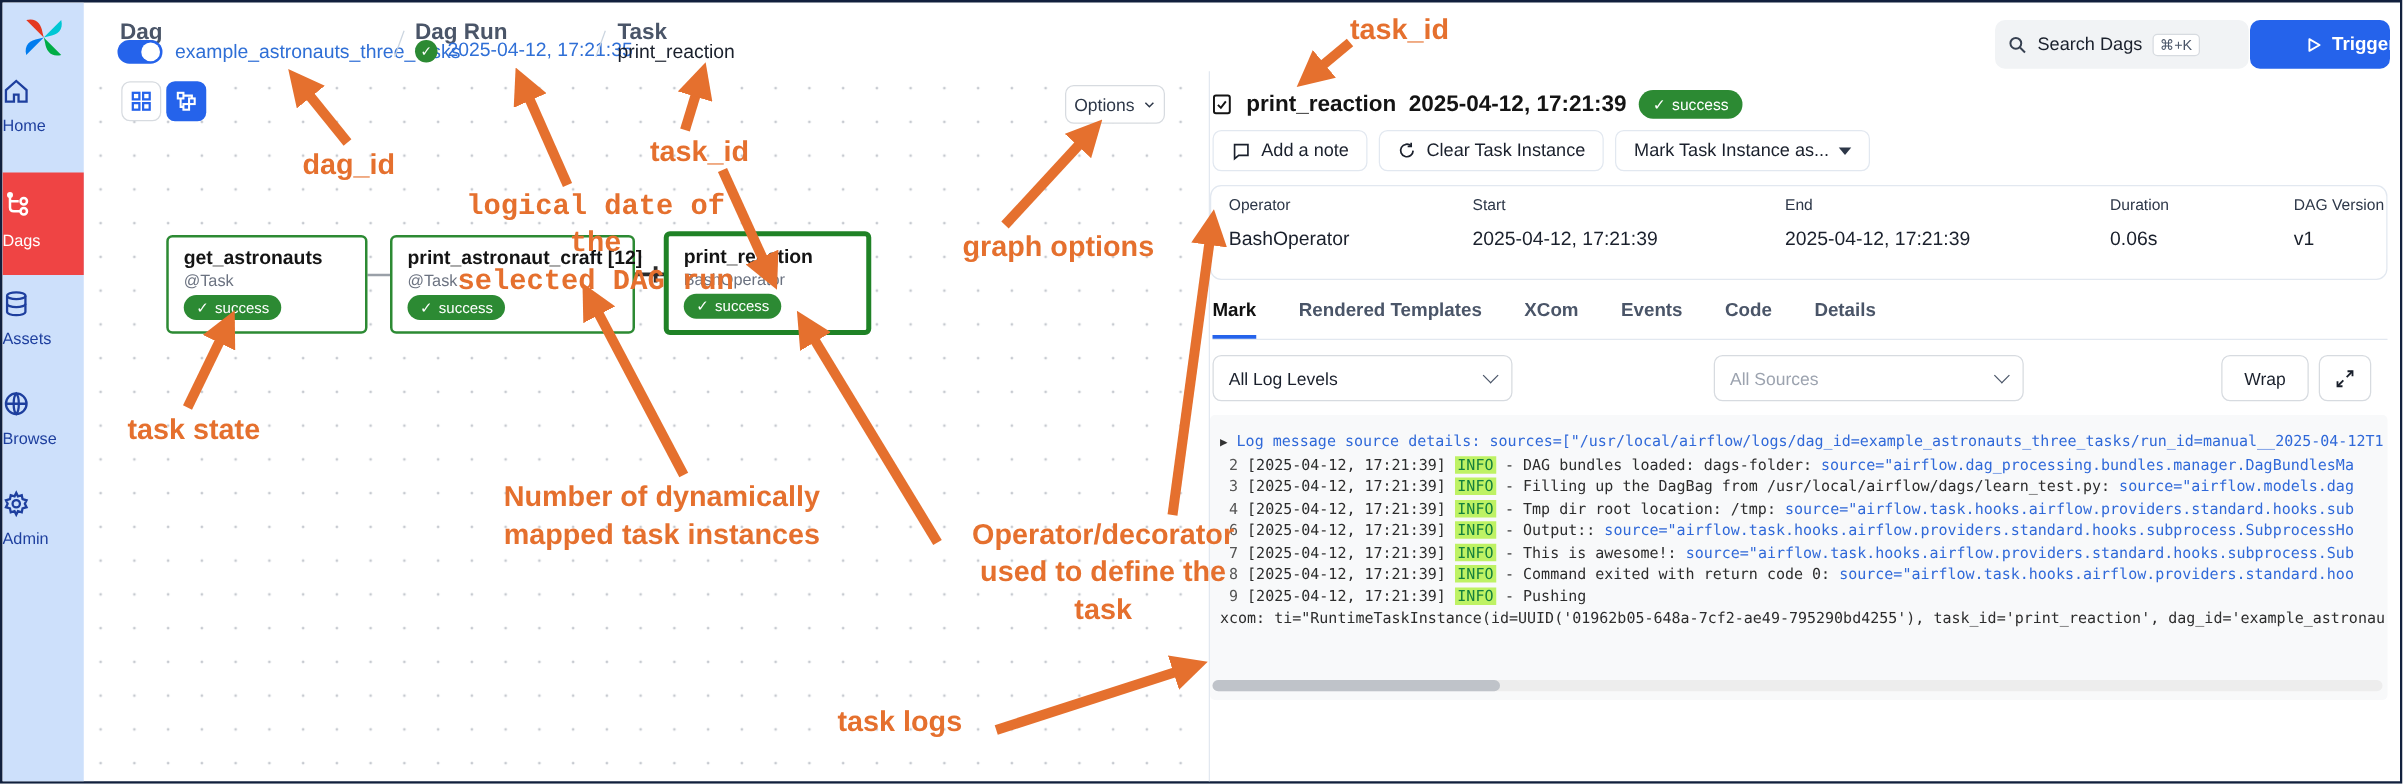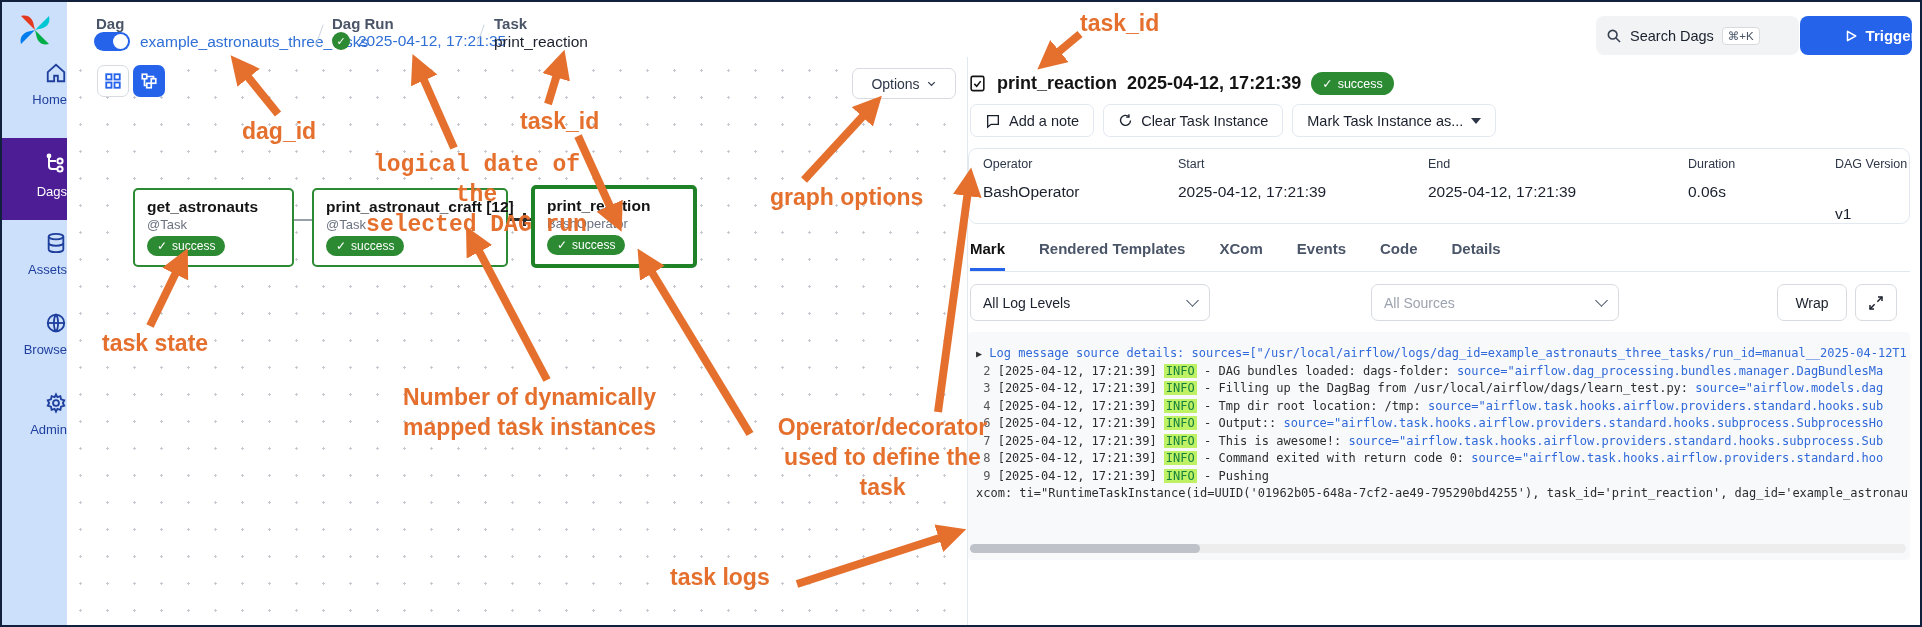--- a/index.html
+++ b/index.html
@@ -3,45 +3,45 @@
 <meta charset="utf-8">
 <style>
   html,body{margin:0;padding:0;background:#fff;}
   *{box-sizing:border-box;}
   body{font-family:"Liberation Sans",sans-serif;}
   #app{position:relative;width:1922px;height:627px;background:#fff;border:2px solid #11203d;overflow:hidden;}
   .abs{position:absolute;}
 
   
   #sidebar{left:0;top:0;width:65px;height:627px;background:#cde0fb;color:#1e3f9e;}
-  .side-item{position:absolute;left:0;width:65px;text-align:right;color:#1e3f9e;cursor:pointer;}
+  .side-item{position:absolute;left:0;width:65px;text-align:left;color:#1e3f9e;cursor:pointer;}
   .side-item .lbl{display:block;font-size:13px;margin-top:4px;}
-  .side-item.active{background:#4c1d95;color:#fff;padding-top:14px;}
+  .side-item.active{background:#ef4444;color:#fff;padding-top:14px;}
   .side-icon{display:inline-block;}
 
   
-  .bc-label{font-size:15px;font-weight:bold;color:#4a5568;}
+  .bc-label{font-size:18px;font-weight:bold;color:#4a5568;}
   .bc-link{font-size:15.5px;color:#2f6fd6;cursor:pointer;}
   .bc-plain{font-size:15.5px;color:#1a202c;}
   .bc-slash{width:1px;height:22px;background:#cbd5e0;transform:rotate(20deg);}
   .toggle{width:36px;height:19px;border-radius:10px;background:#2563eb;position:relative;cursor:pointer;}
   .toggle .knob{position:absolute;right:2px;top:2px;width:15px;height:15px;border-radius:50%;background:#fff;}
   .runcheck{width:18px;height:18px;border-radius:50%;background:#2c8a33;color:#fff;font-size:11px;display:flex;align-items:center;justify-content:center;}
 
   #searchbox{left:1594px;top:14px;width:203px;height:39px;background:#f1f3f5;border-radius:8px;display:flex;align-items:center;padding:0 10px;gap:8px;cursor:text;}
   #searchbox .ph{font-size:14.5px;color:#1a202c;}
   .kbd{font-size:11.5px;color:#4a5568;background:#fff;border:1px solid #d7dbe0;border-radius:4px;padding:1px 5px;}
   #trigger-btn{left:1798px;top:14px;width:112px;height:39px;background:#2563eb;color:#fff;border-radius:8px;display:flex;align-items:center;justify-content:center;gap:8px;font-size:15px;font-weight:bold;cursor:pointer;padding-left:48px;}
 
   
   #graph{left:65px;top:55px;width:900px;height:570px;background-image:radial-gradient(#c6cad0 1.1px,transparent 1.3px);background-size:27px 27px;}
   .view-btn{position:absolute;top:63px;width:32px;height:32px;border-radius:7px;display:flex;align-items:center;justify-content:center;cursor:pointer;}
   .view-btn.plain{background:#fff;border:1px solid #d7dbe0;}
   .view-btn.sel{background:#2563eb;}
-  #options-btn{left:850px;top:66px;width:104px;height:31px;background:#fff;border:1px solid #d7dbe0;border-radius:7px;display:flex;align-items:center;justify-content:center;gap:6px;font-size:14px;color:#2d3748;cursor:pointer;}
+  #options-btn{left:850px;top:66px;width:80px;height:31px;background:#fff;border:1px solid #d7dbe0;border-radius:7px;display:flex;align-items:center;justify-content:center;gap:6px;font-size:14px;color:#2d3748;cursor:pointer;}
 
   .node{position:absolute;background:#fff;border:2px solid #2c8a33;border-radius:5px;padding:8px 12px 9px 12px;cursor:pointer;}
   .node.selected{border-width:4px;border-color:#1f8226;}
   .node .t{font-size:15.5px;font-weight:bold;color:#141414;white-space:nowrap;}
   .node .s{font-size:13px;color:#6b7280;margin-top:1px;}
   .pill{display:inline-flex;align-items:center;gap:5px;background:#2c8a33;color:#fff;font-size:12px;border-radius:999px;padding:3px 10px;margin-top:4px;}
   .stackline{position:absolute;background:#fff;border:1.5px solid #3a3a3a;border-top:none;border-radius:0 0 5px 5px;}
   .edge{position:absolute;}
 
   
@@ -294,21 +294,21 @@
   <div id="meta-box" class="abs">
     <span class="meta-label" style="left:14px;">Operator</span>
     <span class="meta-value" style="left:14px;">BashOperator</span>
     <span class="meta-label" style="left:209px;">Start</span>
     <span class="meta-value" style="left:209px;">2025-04-12, 17:21:39</span>
     <span class="meta-label" style="left:459px;">End</span>
     <span class="meta-value" style="left:459px;">2025-04-12, 17:21:39</span>
     <span class="meta-label" style="left:719px;">Duration</span>
     <span class="meta-value" style="left:719px;">0.06s</span>
     <span class="meta-label" style="left:866px;">DAG Version</span>
-    <span class="meta-value" style="left:866px;margin-top:22px;">v1</span>
+    <span class="meta-value" style="left:866px;">v1</span>
   </div>
 
   <div id="tabs" class="abs">
     <span class="tab active">Mark</span>
     <span class="tab">Rendered Templates</span>
     <span class="tab">XCom</span>
     <span class="tab">Events</span>
     <span class="tab">Code</span>
     <span class="tab">Details</span>
   </div>

